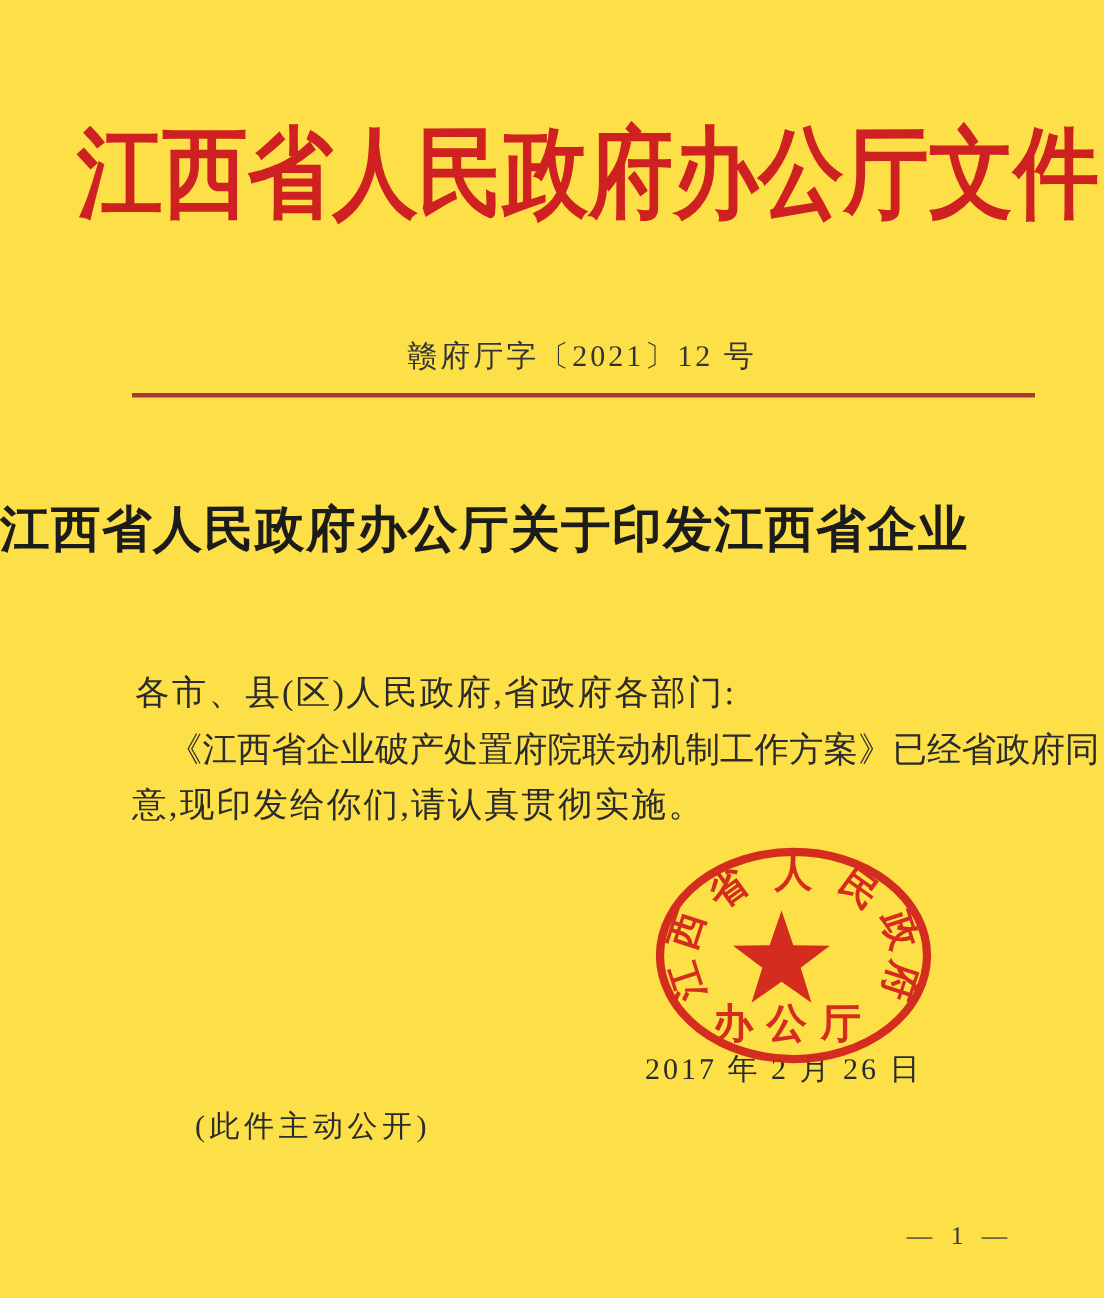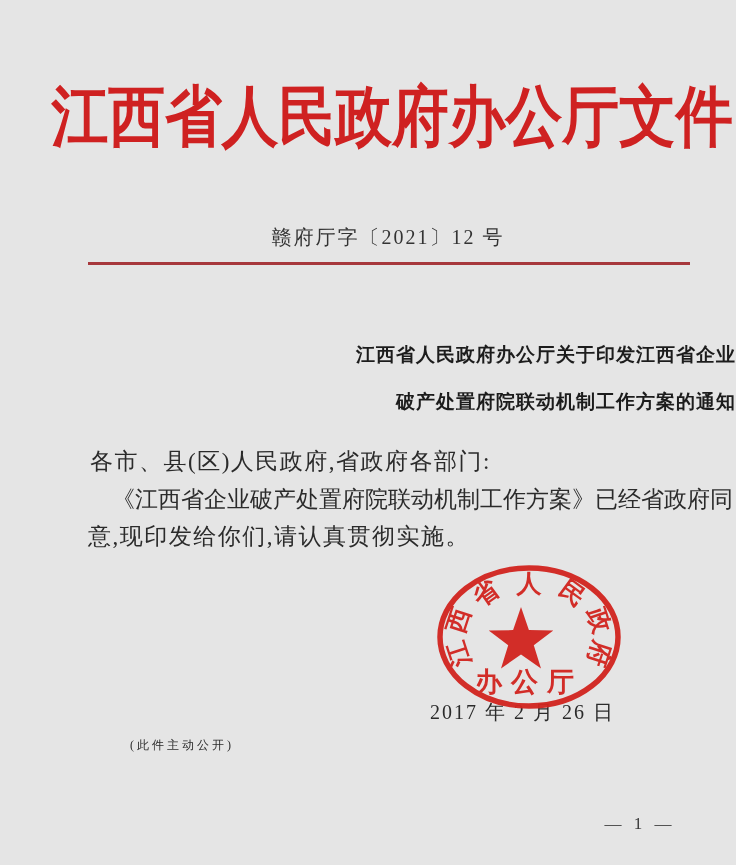--- a/index.html
+++ b/index.html
@@ -4,21 +4,21 @@
 <style>
   html, body {
     margin: 0;
     padding: 0;
     background: #ffffff;
   }
   .page {
     position: relative;
     width: 736px;
     height: 865px;
-    background: #e5e5e5;
+    background: #fde047;
     overflow: hidden;
     font-family: "Liberation Serif", "DejaVu Serif", serif;
     color: #2b2b2b;
   }
   .header-title {
     position: absolute;
     top: 74px;
     left: 0;
     right: 0;
     text-align: center;
@@ -48,27 +48,26 @@
     left: 88px;
     width: 602px;
     height: 3px;
     background: #a7383c;
   }
   .title-block {
     position: absolute;
     top: 331px;
     left: 0;
     right: 0;
-    text-align: right;
+    text-align: left;
     font-weight: 700;
-    font-size: 19px;
+    font-size: 33px;
     line-height: 47px;
     color: #1c1c1c;
     letter-spacing: 1px;
-    padding-left: 20px;
   }
   .body-line {
     position: absolute;
     font-size: 23px;
     color: #2b2b2b;
     white-space: nowrap;
   }
   .body-l1 { left: 90px;  top: 446px; letter-spacing: 1.5px; }
   .body-l2 { left: 112px; top: 484px; letter-spacing: 0px; }
   .body-l3 { left: 88px;  top: 521px; letter-spacing: 1.5px; }
@@ -93,21 +92,21 @@
   }
   .seal text {
     font-family: "Liberation Serif", "DejaVu Serif", serif;
     font-weight: 700;
     fill: #d2241e;
   }
   .footer-note {
     position: absolute;
     left: 130px;
     top: 737px;
-    font-size: 12px;
+    font-size: 20px;
     letter-spacing: 3px;
     color: #2b2b2b;
     white-space: nowrap;
   }
   .page-number {
     position: absolute;
     left: 580px;
     top: 814px;
     width: 120px;
     text-align: center;
@@ -123,21 +122,20 @@
 <div class="page">
 
   <div class="header-title">江西省人民政府办公厅文件</div>
 
   <div class="doc-number">赣府厅字〔2021〕12 号</div>
 
   <div class="red-rule"></div>
 
   <div class="title-block">
     <div>江西省人民政府办公厅关于印发江西省企业</div>
-    <div>破产处置府院联动机制工作方案的通知</div>
   </div>
 
   <div class="body-line body-l1">各市、县(区)人民政府,省政府各部门:</div>
   <div class="body-line body-l2">《江西省企业破产处置府院联动机制工作方案》已经省政府同</div>
   <div class="body-line body-l3">意,现印发给你们,请认真贯彻实施。</div>
 
   <div class="issue-date">2017 年 2 月 26 日</div>
 
   <svg class="seal" viewBox="0 0 192 152">
     <ellipse cx="96" cy="76" rx="89" ry="69" fill="none" stroke="#d2241e" stroke-width="5.5"></ellipse>

